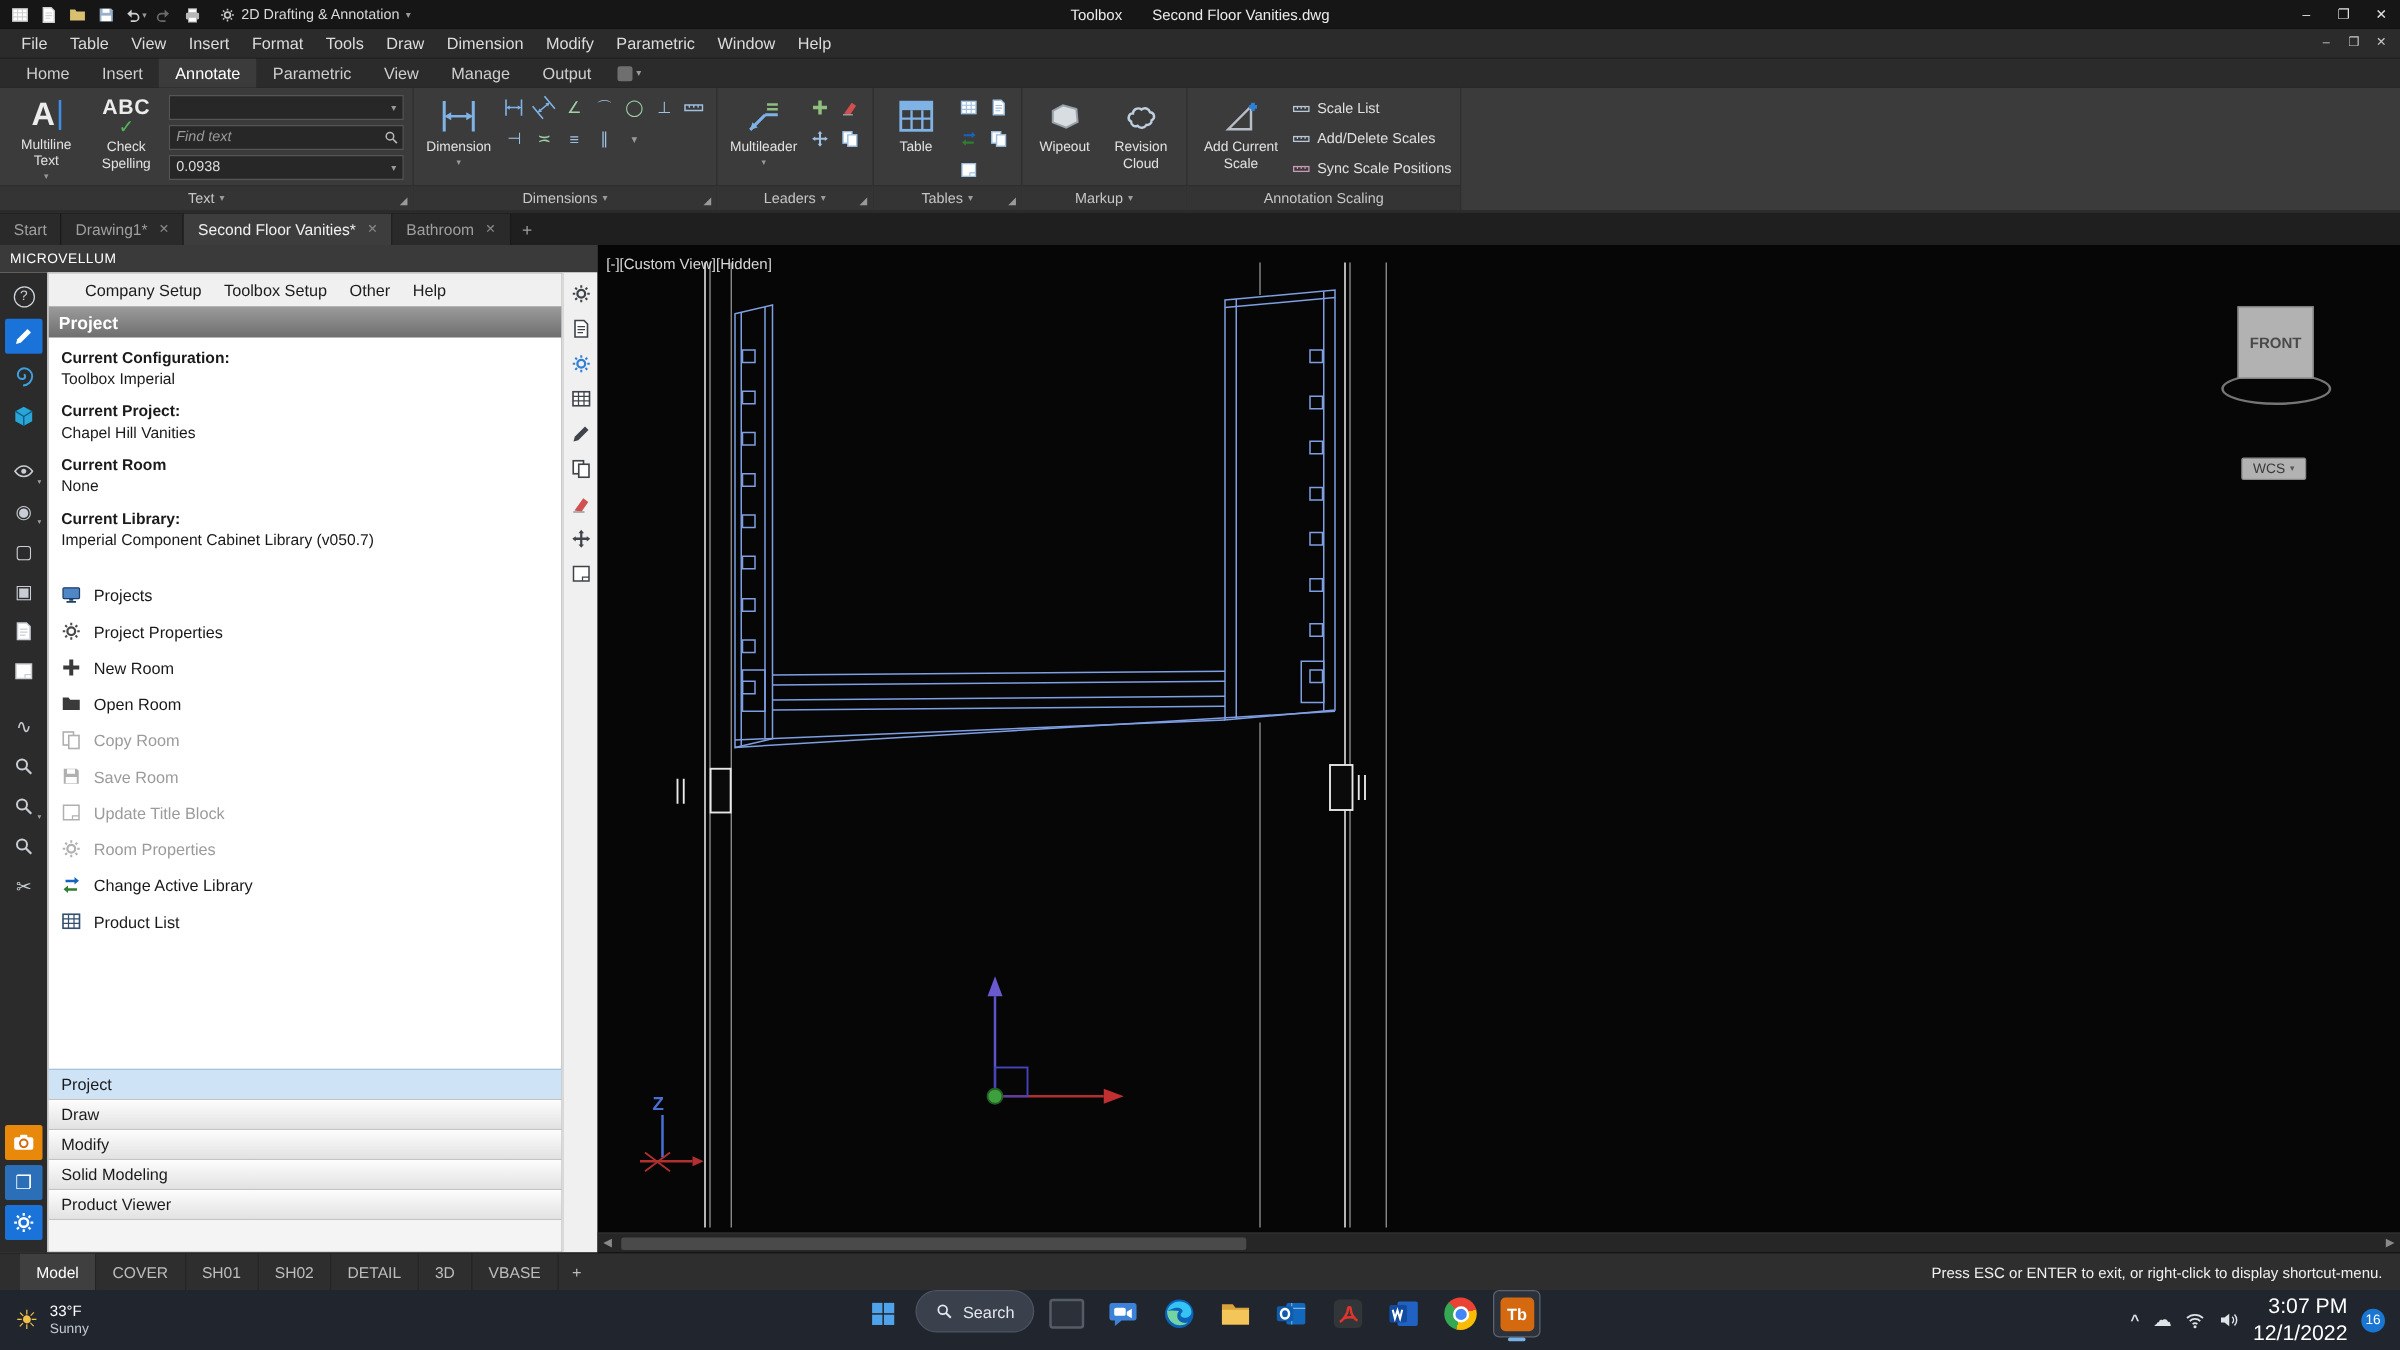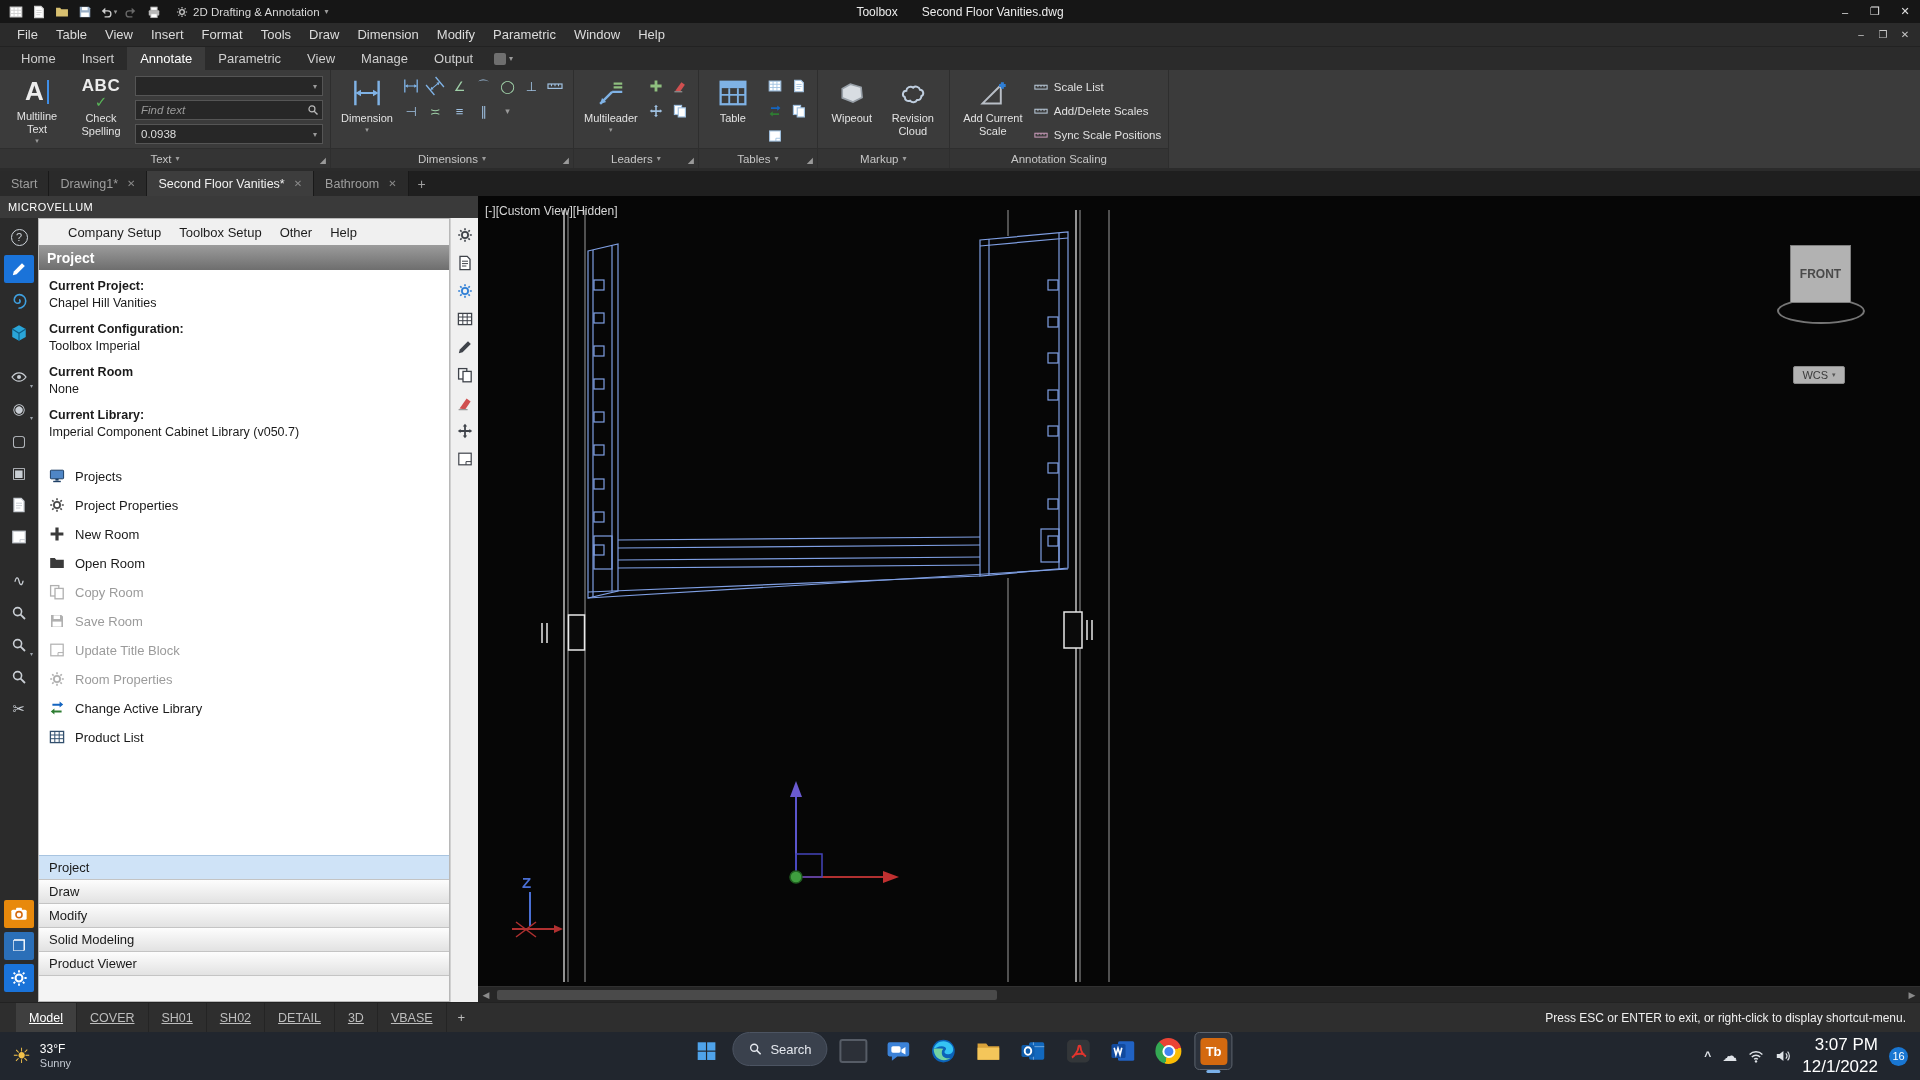--- a/index.html
+++ b/index.html
@@ -112,21 +112,21 @@
   .wcs-box { position:absolute; top:170px; right:75px; width:52px; height:18px; background:#b2b2b2; border:1px solid #8a8a8a; border-radius:2px; display:flex; align-items:center; justify-content:center; gap:4px; font-size:11px; color:#3a3a3a; z-index:3; }
   .wcs-box .caret { font-size:7px; color:#555; }
   .hscroll { position:absolute; left:0; right:0; bottom:0; height:16px; background:#262626; display:flex; align-items:center; z-index:4; border-top:1px solid #303030; }
   .harrow { width:16px; text-align:center; color:#8a8a8a; font-size:9px; }
   .hthumb { height:10px; width:500px; background:#4a4a4a; border-radius:2px; margin-left:3px; }
   .htrack { flex:1; }
 
   
   .layoutbar { height:30px; background:#2e2e2e; display:flex; align-items:stretch; flex:0 0 auto; border-top:1px solid #222; }
   .lpad { width:16px; }
-  .ltab { padding:0 13px; display:flex; align-items:center; font-size:12.5px; color:#bdbdbd; border-right:1px solid #242424;text-decoration:underline; }
+  .ltab { padding:0 13px; display:flex; align-items:center; font-size:12.5px; color:#bdbdbd; border-right:1px solid #242424; }
   .ltab.active { background:#3f3f3f; color:#fff; }
   .ltab-add { padding:0 11px; display:flex; align-items:center; color:#bdbdbd; font-size:13px; }
   .hint { margin-left:auto; display:flex; align-items:center; padding-right:14px; font-size:12px; color:#f0f0f0; }
 
   
   .taskbar { height:48px; background:#21262e; display:flex; align-items:center; position:relative; flex:0 0 auto; }
   .weather { display:flex; align-items:center; gap:9px; padding-left:12px; color:#e8e8e8; }
   .weather .sun { color:#f2c14a; font-size:21px; }
   .wcol { line-height:1.25; }
   .wtemp { font-size:12px; color:#fff; }
@@ -759,26 +759,26 @@
           <div class="mv-menus">
             <span class="mv-menu">Company Setup</span>
             <span class="mv-menu">Toolbox Setup</span>
             <span class="mv-menu">Other</span>
             <span class="mv-menu">Help</span>
           </div>
           <div class="mv-header">Project</div>
 
           <div class="mv-info">
             <div class="info-group">
+              <div class="info-label">Current Configuration:</div>
+              <div class="info-value">Toolbox Imperial</div>
+            </div>
+            <div class="info-group">
               <div class="info-label">Current Project:</div>
               <div class="info-value">Chapel Hill Vanities</div>
-            </div>
-            <div class="info-group">
-              <div class="info-label">Current Configuration:</div>
-              <div class="info-value">Toolbox Imperial</div>
             </div>
             <div class="info-group">
               <div class="info-label">Current Room</div>
               <div class="info-value">None</div>
             </div>
             <div class="info-group">
               <div class="info-label">Current Library:</div>
               <div class="info-value">Imperial Component Cabinet Library (v050.7)</div>
             </div>
           </div>

